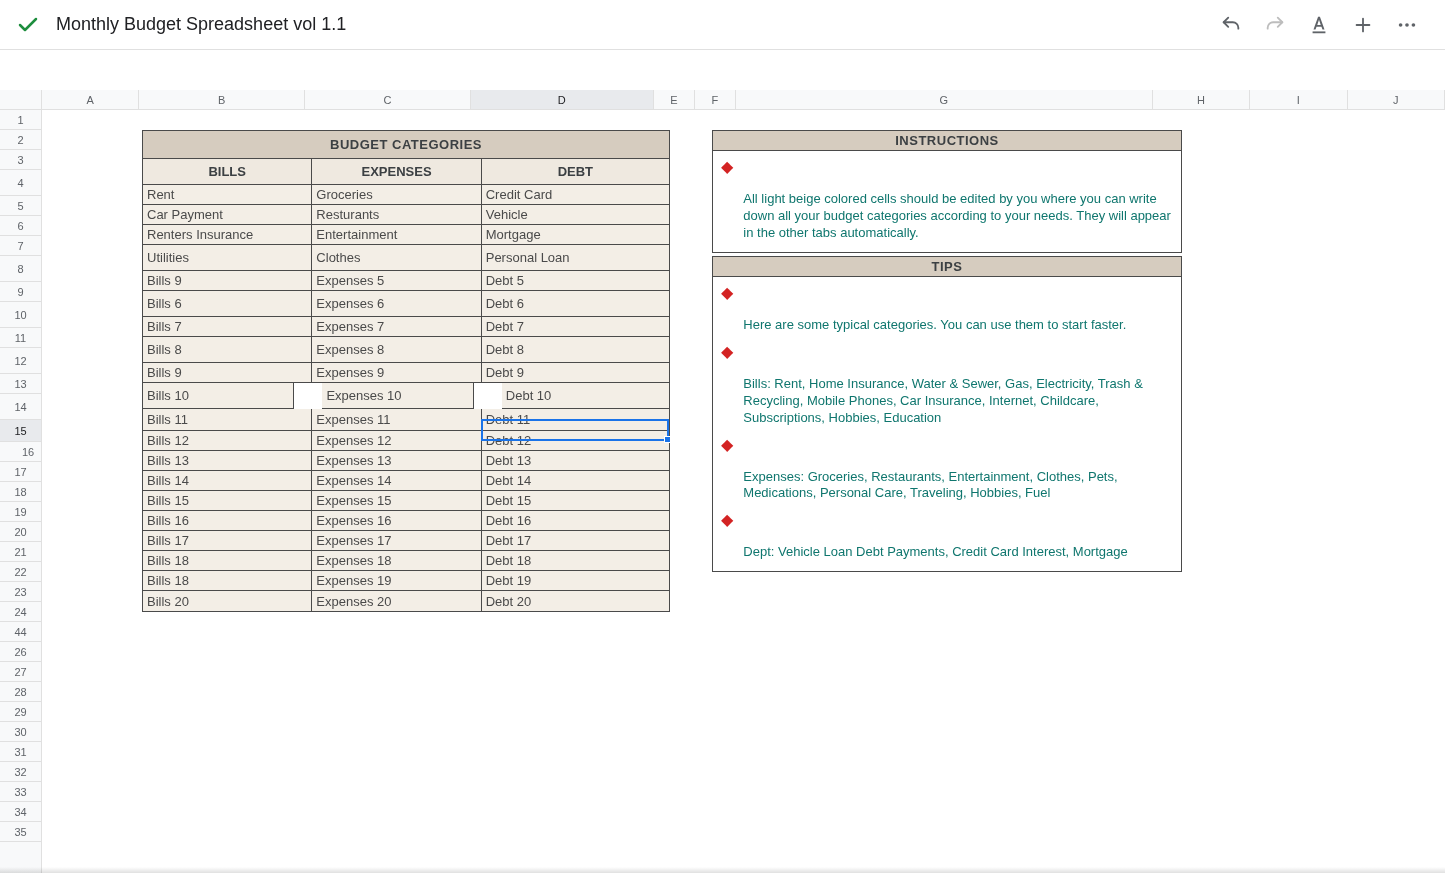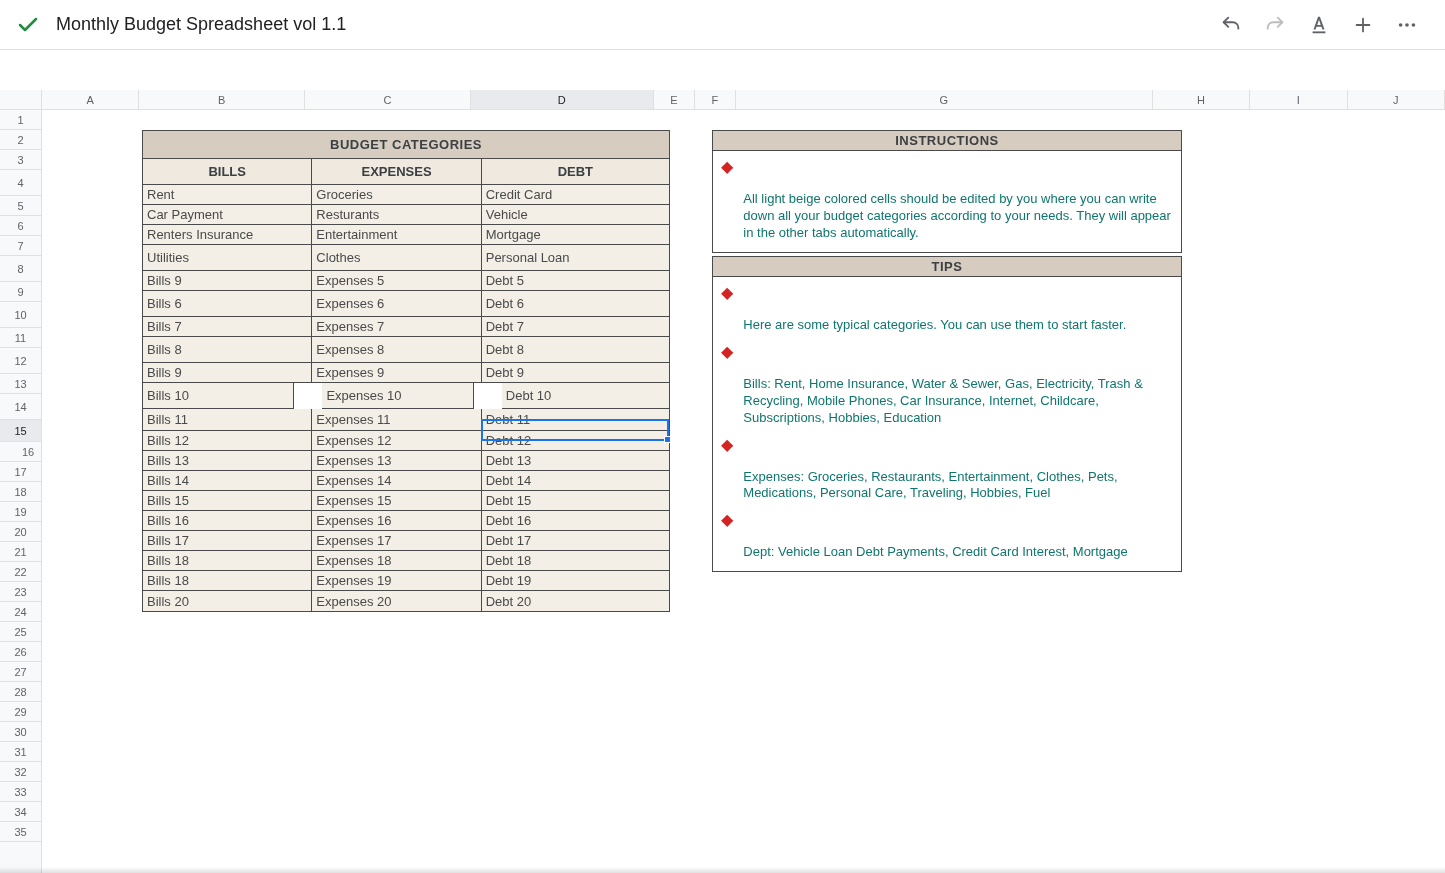--- a/index.html
+++ b/index.html
@@ -274,21 +274,21 @@
       <div class="row-h selected" style="height: 22px;">15</div>
       <div class="row-h" style="height: 20px; padding-left: 15px;">16</div>
       <div class="row-h" style="height: 20px;">17</div>
       <div class="row-h" style="height: 20px;">18</div>
       <div class="row-h" style="height: 20px;">19</div>
       <div class="row-h" style="height: 20px;">20</div>
       <div class="row-h" style="height: 20px;">21</div>
       <div class="row-h" style="height: 20px;">22</div>
       <div class="row-h" style="height: 20px;">23</div>
       <div class="row-h" style="height: 20px;">24</div>
-      <div class="row-h" style="height: 20px;">25</div>
+      <div class="row-h" style="height: 20px;">44</div>
       <div class="row-h" style="height: 20px;">26</div>
       <div class="row-h" style="height: 20px;">27</div>
       <div class="row-h" style="height: 20px;">28</div>
       <div class="row-h" style="height: 20px;">29</div>
       <div class="row-h" style="height: 20px;">30</div>
       <div class="row-h" style="height: 20px;">31</div>
       <div class="row-h" style="height: 20px;">32</div>
       <div class="row-h" style="height: 20px;">33</div>
       <div class="row-h" style="height: 20px;">34</div>
       <div class="row-h" style="height: 20px;">35</div>

